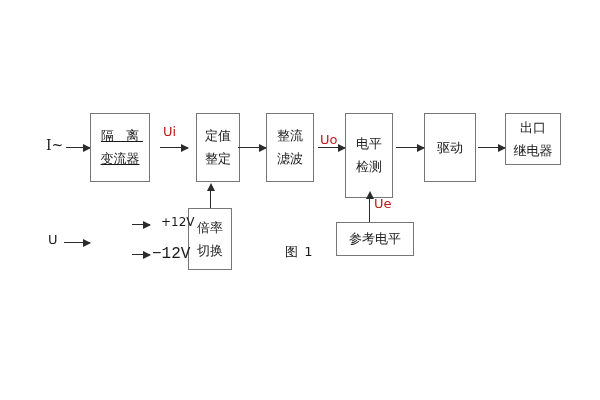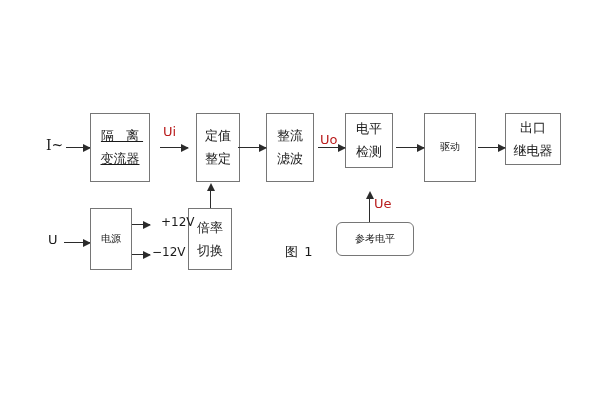--- a/index.html
+++ b/index.html
@@ -32,21 +32,21 @@
     line-height: 1.05;
   }
   .block .ln {
     display: block;
     white-space: nowrap;
   }
   .block .ln + .ln {
     margin-top: 9px;
   }
   .block.single {
-    font-size: 10px;
+    font-size: 13px;
   }
   .block.wide-spaced .ln.sp {
     letter-spacing: 4px;
     text-indent: 4px;
   }
   .label {
     position: absolute;
     color: #1a1a1a;
     font-size: 13px;
     white-space: nowrap;
@@ -122,21 +122,21 @@
   <div class="block" style="left:196px; top:113px; width:44px; height:69px;">
     <span class="ln">定值</span>
     <span class="ln">整定</span>
   </div>
 
   <div class="block" style="left:266px; top:113px; width:48px; height:69px;">
     <span class="ln">整流</span>
     <span class="ln">滤波</span>
   </div>
 
-  <div class="block" style="left:345px; top:113px; width:48px; height:55px;justify-content:center;">
+  <div class="block" style="left:345px; top:113px; width:48px; height:85px;justify-content:center;">
     <span class="ln">电平</span>
     <span class="ln">检测</span>
   </div>
 
   <div class="block single" style="left:424px; top:113px; width:52px; height:69px;">
     <span class="ln">驱动</span>
   </div>
 
   <div class="block" style="left:505px; top:113px; width:56px; height:52px;">
     <span class="ln">出口</span>
@@ -148,38 +148,35 @@
 
   <div class="harrow" style="left:238px; top:147px; width:28px;"></div>
 
   <div class="harrow" style="left:318px; top:147px; width:27px;"></div>
   <div class="sig" style="left:320px; top:132px;">Uo</div>
 
   <div class="harrow" style="left:396px; top:147px; width:28px;"></div>
 
   <div class="harrow" style="left:478px; top:147px; width:27px;"></div>
 
-  <div class="block single" style="left:90px; top:208px; width:42px; height:62px;">
-    <span class="ln">电源</span>
-  </div>
 
   <div class="block" style="left:188px; top:208px; width:44px; height:62px;">
     <span class="ln">倍率</span>
     <span class="ln">切换</span>
   </div>
 
-  <div class="block single" style="left:336px; top:222px; width:78px; height:34px;border-radius:6px;">
+  <div class="block single" style="left:336px; top:222px; width:78px; height:34px;">
     <span class="ln">参考电平</span>
   </div>
 
   <div class="harrow" style="left:132px; top:224px; width:18px;"></div>
   <div class="label" style="left:161px; top:215px; font-size:12px;">+12V</div>
 
   <div class="harrow" style="left:132px; top:254px; width:18px;"></div>
-  <div class="label" style="left:152px; top:245px; font-size:12px;">−12V</div>
+  <div class="label" style="left:152px; top:245px; font-size:16px;font-family:Liberation Mono, monospace;">−12V</div>
 
   <div class="varrow" style="left:210px; top:190px; height:18px;"></div>
 
   <div class="varrow" style="left:369px; top:198px; height:24px;"></div>
   <div class="sig" style="left:374px; top:196px;">Ue</div>
 
   <div class="caption" style="left:285px; top:243px;">图 1</div>
 
 </div>
 

